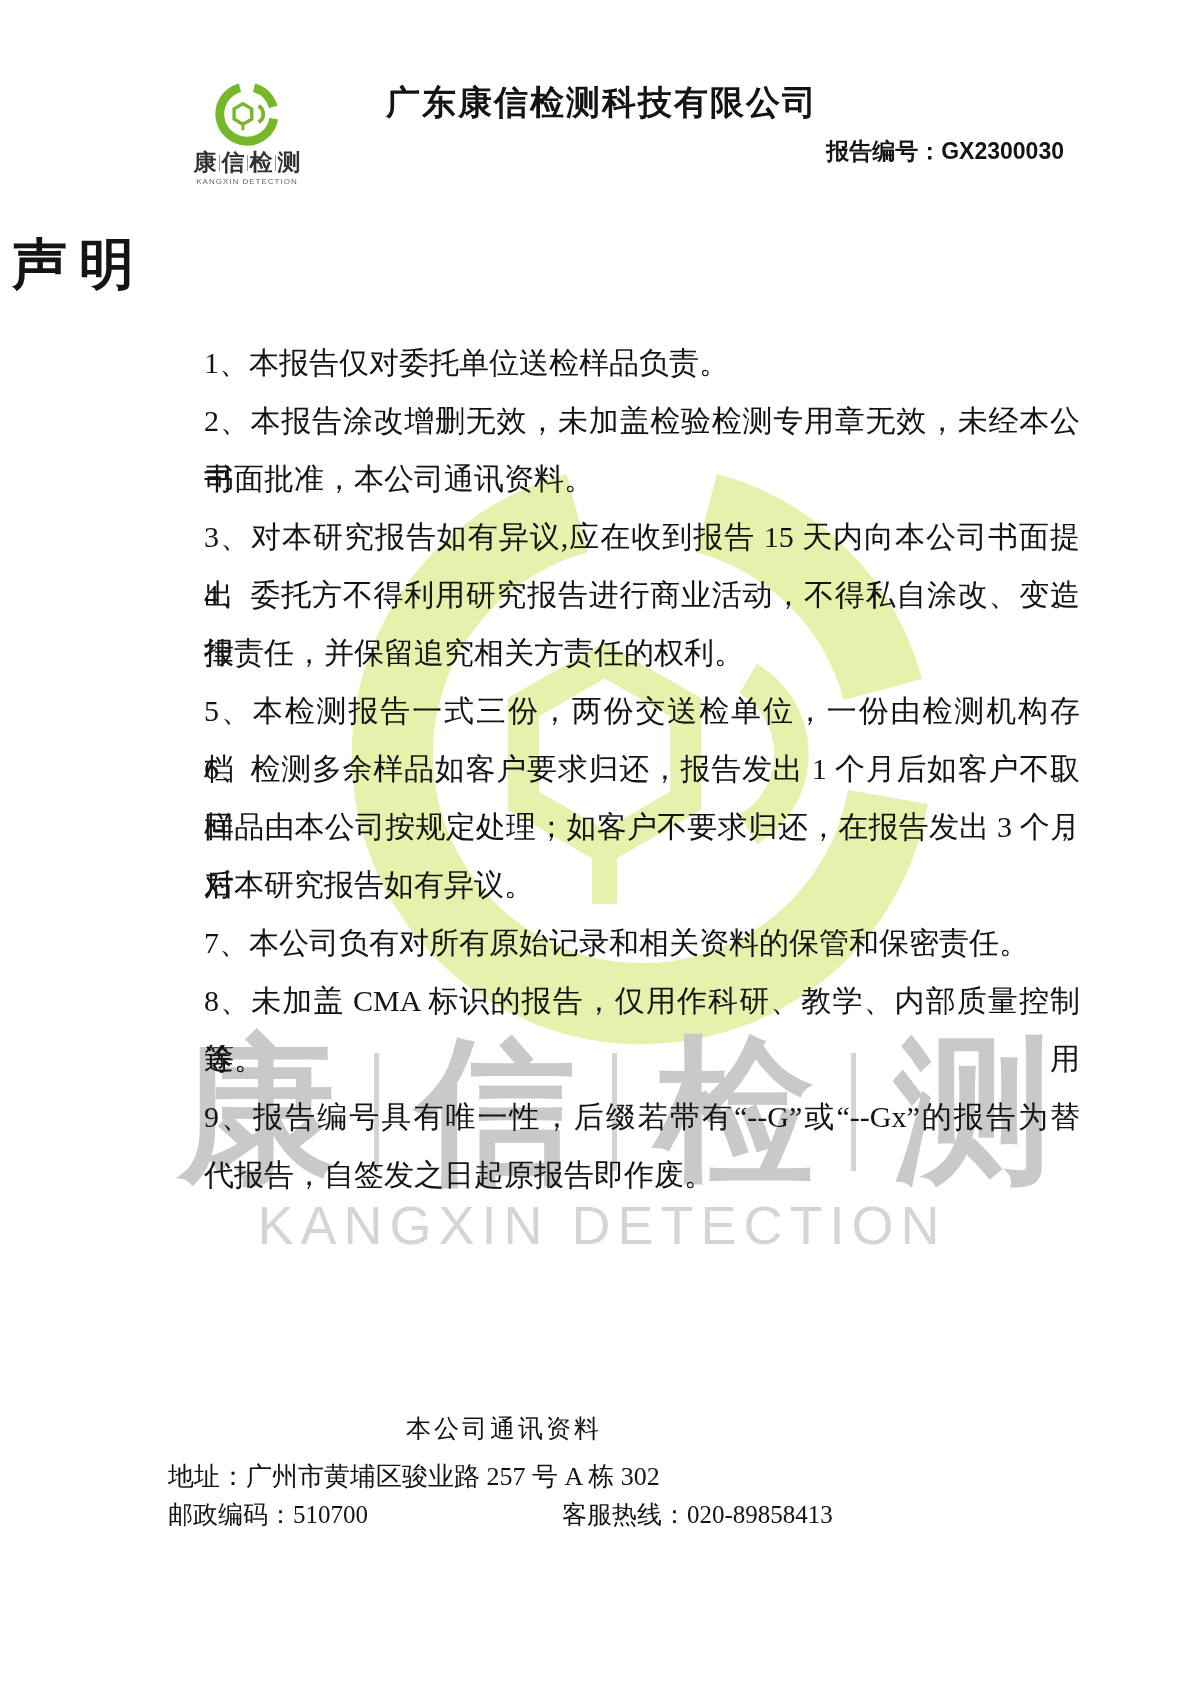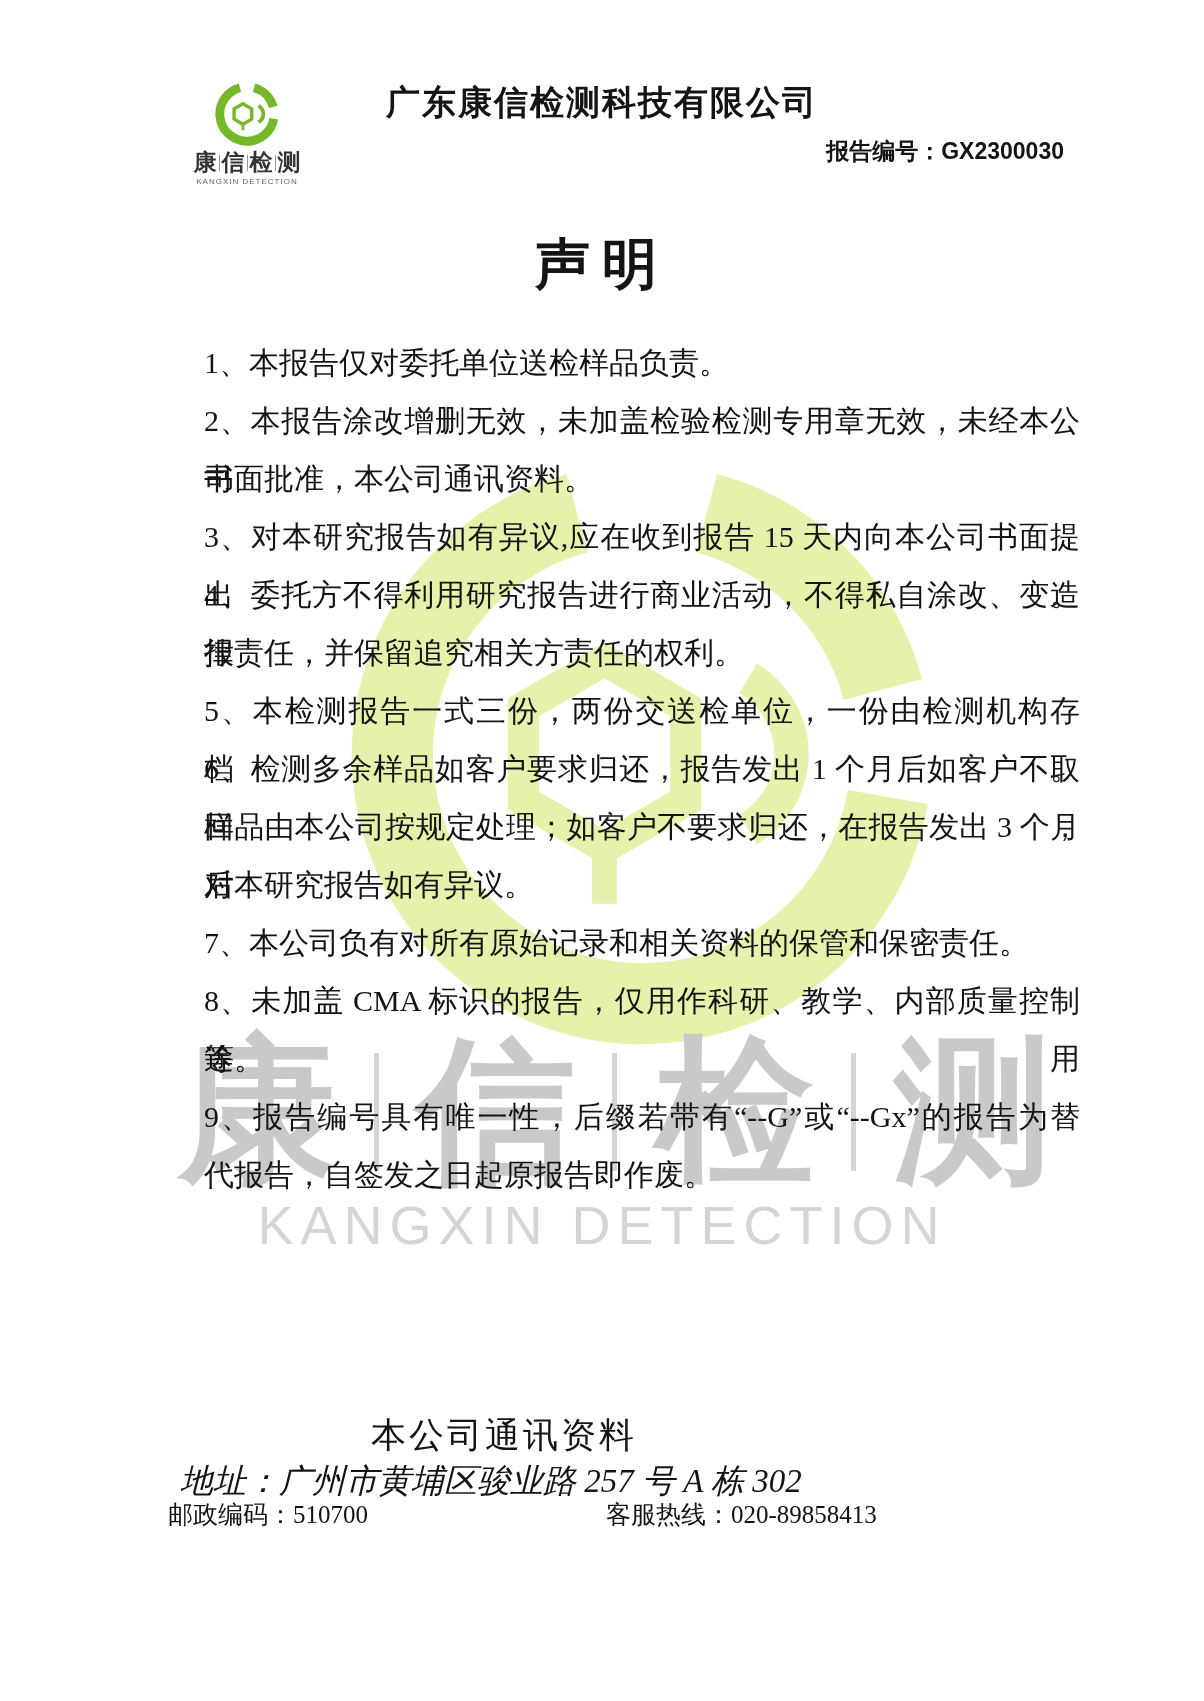--- a/index.html
+++ b/index.html
@@ -66,22 +66,22 @@
     font-weight:bold;font-size:34px;letter-spacing:2px;
   }
   .report-no{
     position:absolute;top:136px;right:140px;
     z-index:2;font-weight:bold;font-size:23px;
   }
   .report-no .num{font-family:"Liberation Sans","DejaVu Sans",sans-serif;text-align:right;}
   
   .doc-title{
     position:absolute;left:0;top:228px;width:1204px;
-    z-index:2;text-align:center;
-    font-weight:bold;font-size:55px;letter-spacing:12px;
+    z-index:2;
+    font-weight:bold;font-size:55px;letter-spacing:12px;padding-left:12px;
     box-sizing:border-box;
   }
   
   .statements{
     position:absolute;left:166px;top:334px;width:876px;
     z-index:2;
     font-size:30px;color:var(--ink);margin-left:38px;
   }
   .statements .line{
     height:58px;line-height:58px;
@@ -90,25 +90,25 @@
   }
   .statements .line.justify{
     white-space:normal;
     text-align:justify;
     text-align-last:justify;
   }
   
   .footer-heading{
     position:absolute;left:0;top:1412px;width:1008px;
     z-index:2;text-align:center;
-    font-size:35px;letter-spacing:3px;
+    font-size:25px;letter-spacing:3px;
   }
-  .footer-address{position:absolute;left:180px;top:1459px;z-index:2;font-size:33px;font-style:italic;}
+  .footer-address{position:absolute;left:168px;top:1459px;z-index:2;font-size:26px;}
   .footer-postal{position:absolute;left:168px;top:1498px;z-index:2;font-size:25px;text-align:right;}
-  .footer-hotline{position:absolute;left:562px;top:1498px;z-index:2;font-size:25px;margin-left:44px;}
+  .footer-hotline{position:absolute;left:562px;top:1498px;z-index:2;font-size:25px;}
 </style>
 </head>
 <body>
 
 <div class="page">
 
   <div class="wm-logo">
     <svg viewBox="0 0 100 100" width="624" height="624" aria-hidden="true">
       <g fill="none" stroke="var(--wm-green)">
         <path d="M 39.6 11.4 A 40 40 0 1 0 89.4 56.9" stroke-width="13"></path>

